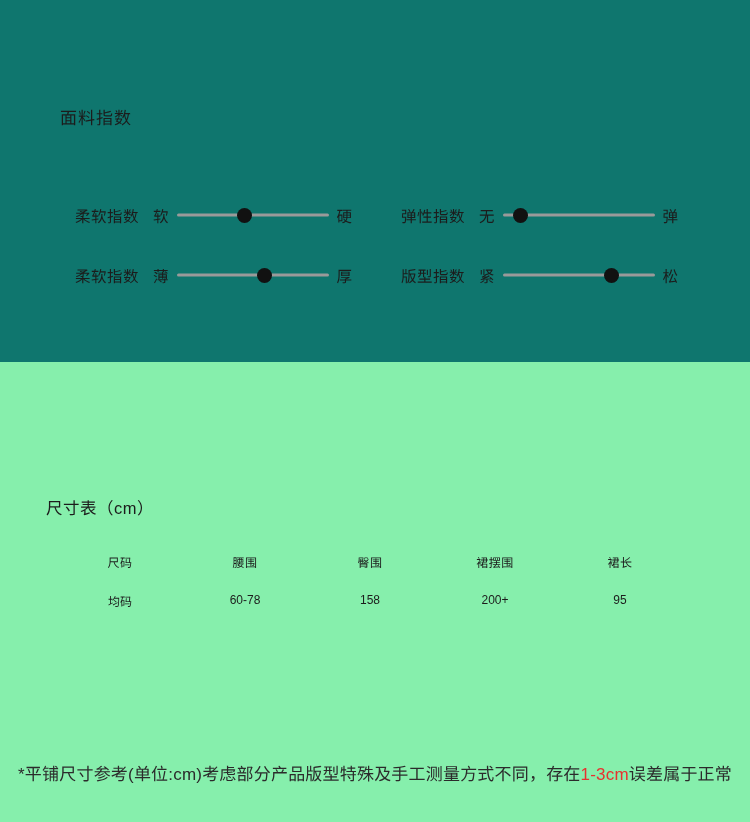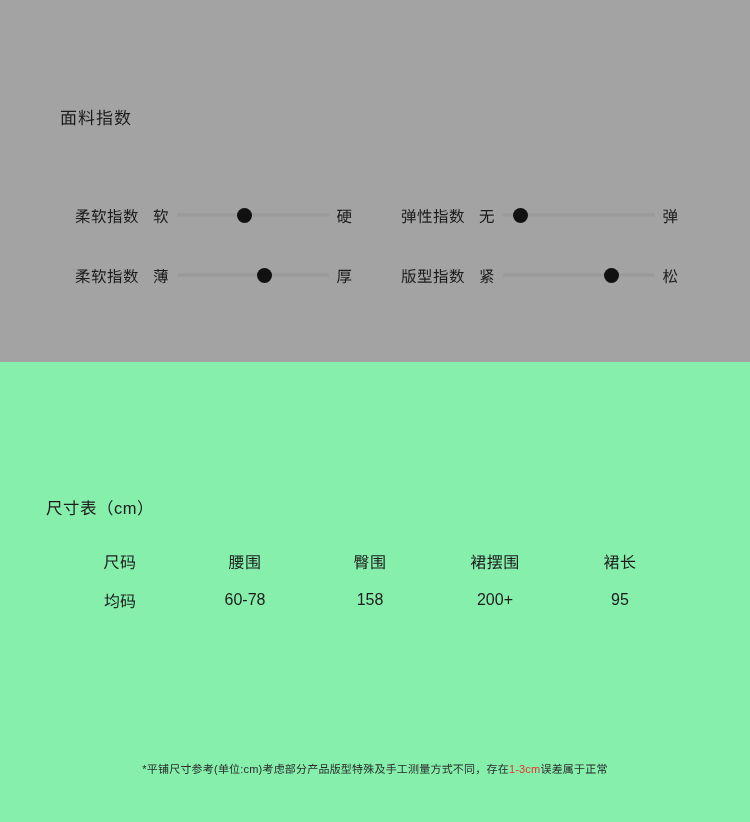--- a/index.html
+++ b/index.html
@@ -22,21 +22,21 @@
     height: 822px;
   }
 
   
   .fabric-panel {
     position: absolute;
     left: 0;
     top: 0;
     width: 750px;
     height: 362px;
-    background: #a3a3a3;
+    background: #0f766e;
   }
 
   .fabric-title {
     position: absolute;
     left: 60px;
     top: 104px;
     font-size: 17px;
     letter-spacing: 1px;
     color: #1c1c1c;
   }
@@ -144,21 +144,21 @@
     position: absolute;
     left: 60px;
     top: 180px;
     width: 620px;
     border-collapse: collapse;
   }
   .size-table th,
   .size-table td {
     font-weight: normal;
     text-align: center;
-    font-size: 16px;
+    font-size: 12px;
     color: #1c1c1c;
     padding: 0;
   }
   .size-table th {
     height: 38px;
     letter-spacing: 0.5px;
   }
   .size-table td {
     height: 40px;
     text-align: center;
@@ -168,21 +168,21 @@
   .size-table col.c2 { width: 120px; }
   .size-table col.c3 { width: 130px; }
   .size-table col.c4 { width: 120px; }
 
   .footnote {
     position: absolute;
     left: 0;
     top: 398px;
     width: 750px;
     text-align: center;
-    font-size: 11px;
+    font-size: 17px;
     color: #2b2b2b;
     letter-spacing: 0.2px;
   }
   .footnote .hl {
     color: #e8312f;
   }
 </style>
 </head>
 <body>
 

